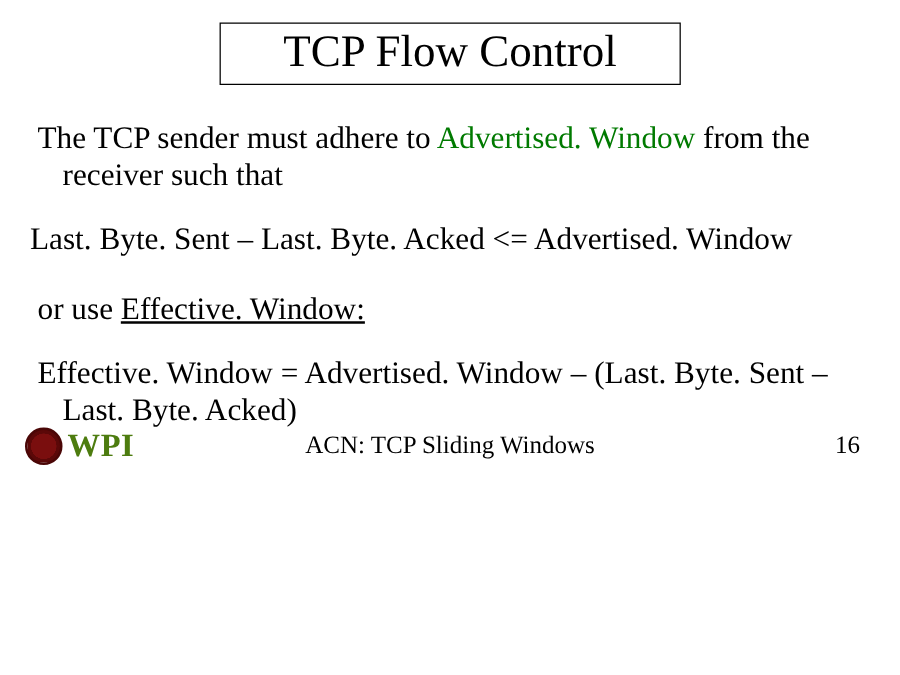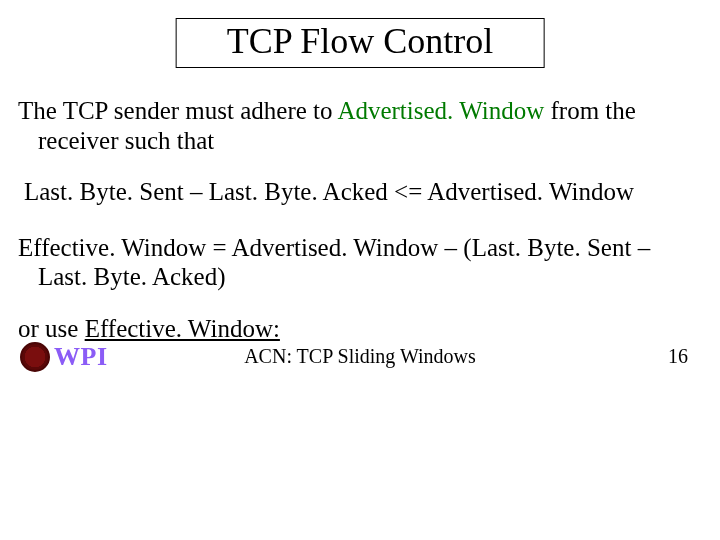--- a/index.html
+++ b/index.html
@@ -33,21 +33,21 @@
   }
   .body {
     position: absolute;
     top: 96px;
     left: 18px;
     right: 18px;
     font-size: 25px;
     line-height: 1.18;
   }
   .para {
-    margin: 0 0 22px 0;
+    margin: 0 0 22px 12px;
   }
   .indent {
     padding-left: 20px;
     text-indent: -20px;
   }
   .formula1 {
     margin: 2px 0 26px 6px;
     font-size: 25px;
   }
   .green {
@@ -76,21 +76,21 @@
     height: 30px;
     border-radius: 50%;
     background: radial-gradient(circle at 50% 50%, #7a0e0e 0 55%, #5b0808 56% 100%);
     border: 2px solid #4a0606;
     box-sizing: border-box;
   }
   .logo-text {
     font-family: Georgia, "Times New Roman", serif;
     font-weight: 700;
     font-size: 26px;
-    color: #8b5cf6;
+    color: #4d7c0f;
     letter-spacing: 0.5px;
   }
   .footer-center {
     position: absolute;
     left: 50%;
     bottom: 2px;
     transform: translateX(-50%);
     font-size: 20px;
     font-family: "Times New Roman", Times, serif;
   }
@@ -109,25 +109,25 @@
   <div class="title-box">TCP Flow Control</div>
 
   <div class="body">
 
     <p class="para indent">
       <span>The TCP sender must adhere to </span><span class="green">Advertised. Window</span><span> from the receiver such that</span>
     </p>
 
     <p class="formula1">Last. Byte. Sent – Last. Byte. Acked &lt;= Advertised. Window</p>
 
-    <p class="para indent">Effective. Window = Advertised. Window – (Last. Byte. Sent – Last. Byte. Acked)</p>
-
     <p class="para">
       <span>or use </span><span class="underline">Effective. Window:</span>
     </p>
+
+    <p class="para indent">Effective. Window = Advertised. Window – (Last. Byte. Sent – Last. Byte. Acked)</p>
 
   </div>
 
   <div class="footer">
     <div class="logo">
       <div class="logo-seal"></div>
       <div class="logo-text">WPI</div>
     </div>
     <div class="footer-center">ACN: TCP Sliding Windows</div>
     <div class="page-num">16</div>

